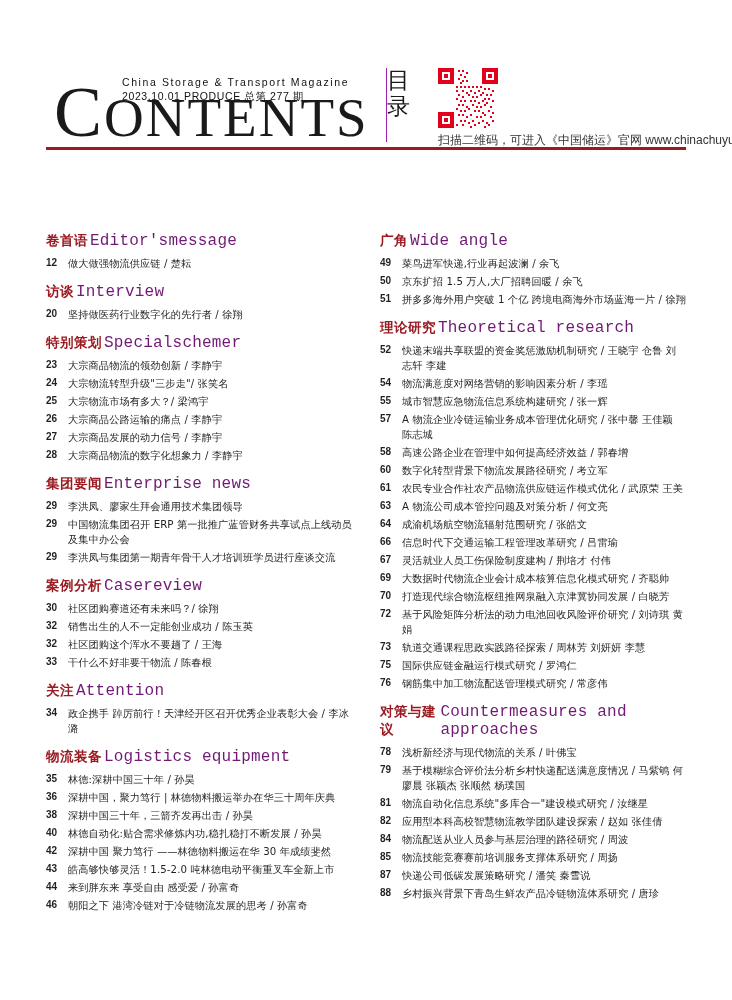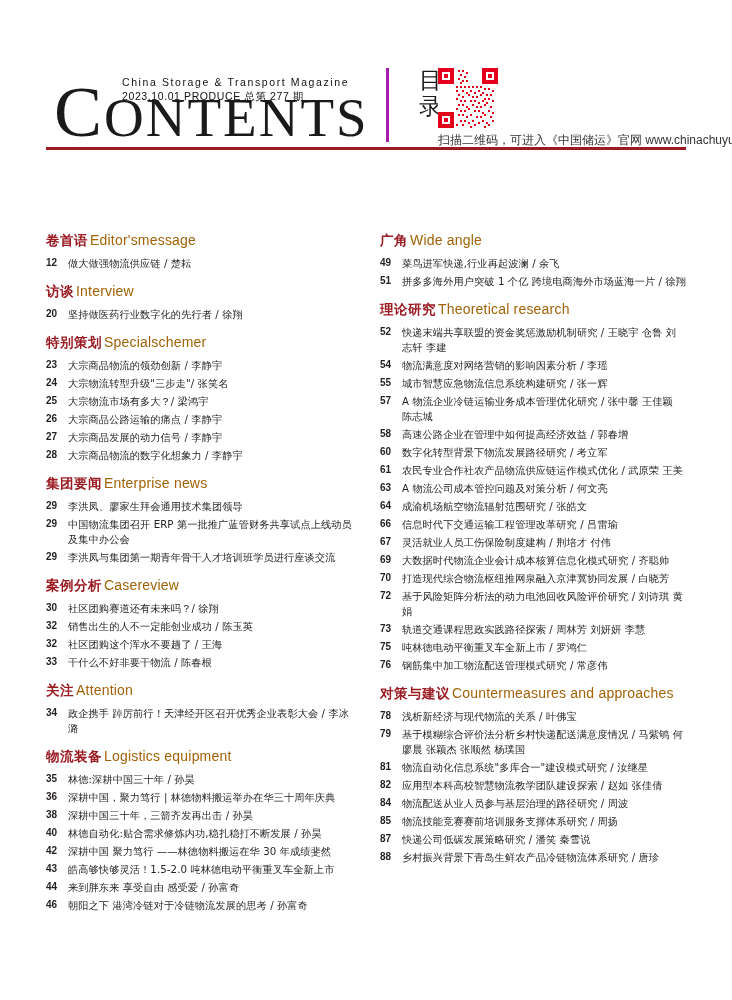--- a/index.html
+++ b/index.html
@@ -34,21 +34,21 @@
   }
   .contents-word {
     position:absolute; left: 8px; top: 18px;
     font-family: Liberation Serif, serif;
     font-size: 55px; letter-spacing: 2px; color: #1a1a1a;
     line-height: 1;
   }
   .contents-word .big { font-size: 72px; line-height: .9; }
   .mast-mid {
     position:absolute; left: 340px; top: 6px; height: 74px;
-    border-left: 3px solid #a21caf; padding-left: 30px;
+    border-left: 1px solid #a21caf; padding-left: 0;
   }
   .mulu {
     font-family: "DejaVu Sans", sans-serif;
     font-size: 23px; line-height: 1.12; color: #1a1a1a;
     letter-spacing: 1px; width: 26px;
   }
   .qr {
     position: absolute; left: 392px; top: 6px;
     width: 60px; height: 60px;
   }
@@ -69,22 +69,22 @@
   .sec-head {
     display: flex; align-items: baseline; gap: 2px;
     margin: 0 0 6px 0;
   }
   .sec-cn {
     font-family: "DejaVu Sans", sans-serif;
     font-size: 13.5px; font-weight: bold; color: #9b1b22;
     letter-spacing: .5px;
   }
   .sec-en {
-    font-family: Liberation Sans, sans-serif;
-    font-size: 14px; color: #a16207; letter-spacing: .2px;
+    font-family: Liberation Mono, monospace;
+    font-size: 16px; color: #701a75; letter-spacing: .2px;
   }
 
   .entry {
     display: flex; align-items: flex-start;
     margin-bottom: 3px;
   }
   .pg {
     width: 22px; flex: 0 0 22px;
     font-family: "Liberation Sans", sans-serif;
     font-size: 10px; font-weight: bold; color: #231f20;
@@ -364,20 +364,24 @@
         <div class="sec">
           <div class="sec-head">
             <span class="sec-cn">广角</span>
             <span class="sec-en">Wide angle</span>
           </div>
           <div class="entry">
             <span class="pg">49</span>
             <span class="ttl">菜鸟进军快递,行业再起波澜 / 余飞</span>
           </div>
           <div class="entry">
+            <span class="pg">50</span>
+            <span class="ttl">京东扩招 1.5 万人,大厂招聘回暖 / 余飞</span>
+          </div>
+          <div class="entry">
             <span class="pg">51</span>
             <span class="ttl">拼多多海外用户突破 1 个亿 跨境电商海外市场蓝海一片 / 徐翔</span>
           </div>
         </div>
         <div class="sec">
           <div class="sec-head">
             <span class="sec-cn">理论研究</span>
             <span class="sec-en">Theoretical research</span>
           </div>
           <div class="entry">
@@ -435,21 +439,21 @@
           <div class="entry">
             <span class="pg">72</span>
             <span class="ttl">基于风险矩阵分析法的动力电池回收风险评价研究 / 刘诗琪 黄娟</span>
           </div>
           <div class="entry">
             <span class="pg">73</span>
             <span class="ttl">轨道交通课程思政实践路径探索 / 周林芳 刘妍妍 李慧</span>
           </div>
           <div class="entry">
             <span class="pg">75</span>
-            <span class="ttl">吨林德电动平衡重叉车全新上市 / 罗鸿仁</span>
+            <span class="ttl">国际供应链金融运行模式研究 / 罗鸿仁</span>
           </div>
           <div class="entry">
             <span class="pg">76</span>
             <span class="ttl">钢筋集中加工物流配送管理模式研究 / 常彦伟</span>
           </div>
         </div>
         <div class="sec">
           <div class="sec-head">
             <span class="sec-cn">对策与建议</span>
             <span class="sec-en">Countermeasures and approaches</span>

